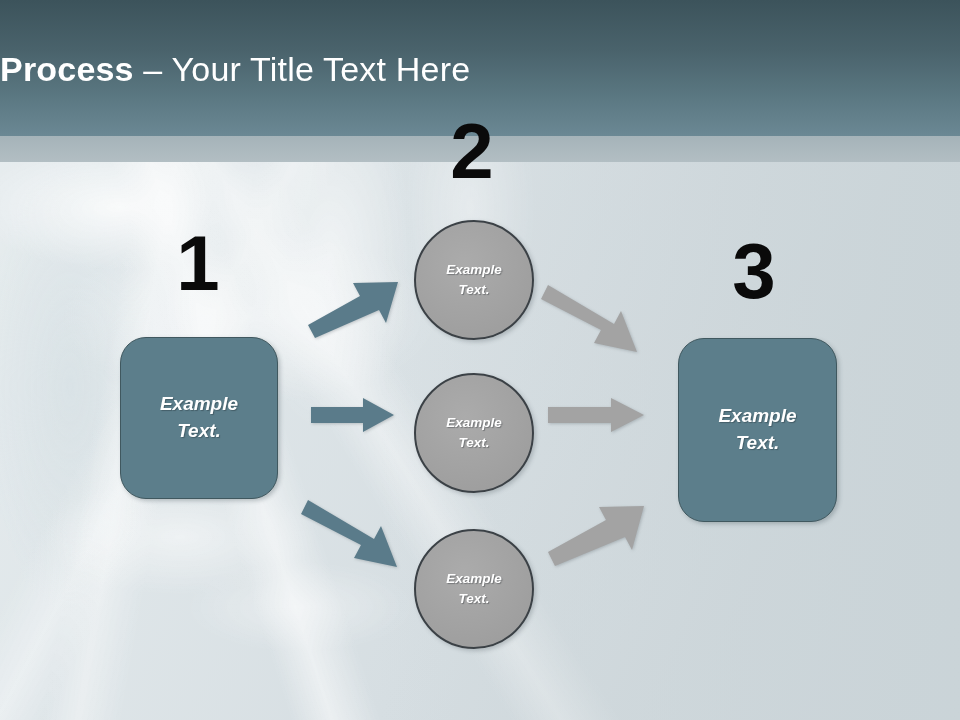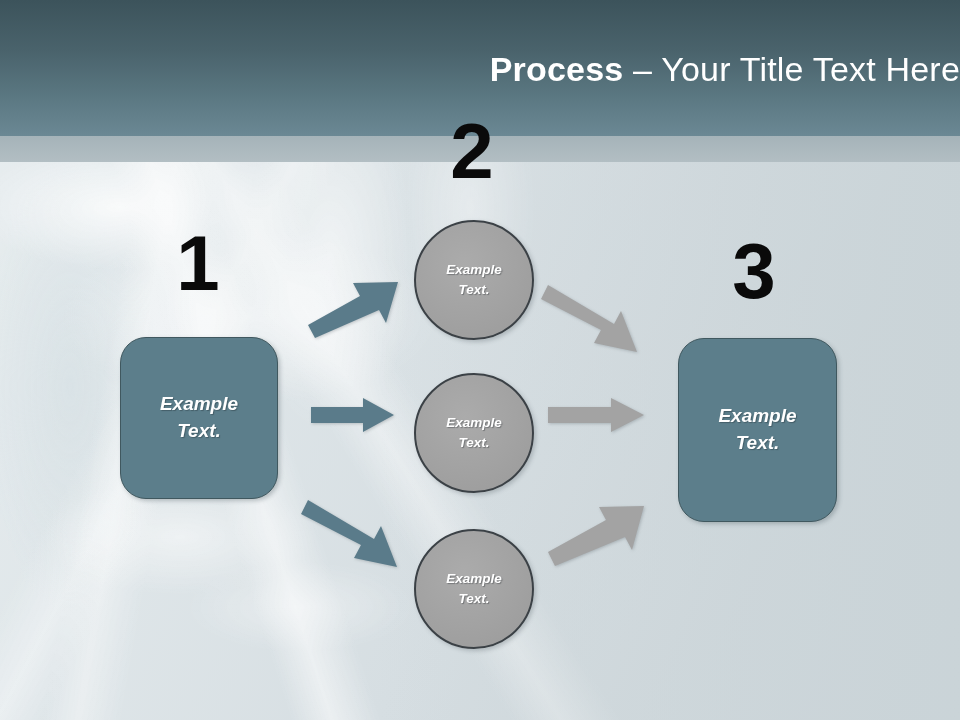--- a/index.html
+++ b/index.html
@@ -60,21 +60,21 @@
   .header {
     position: absolute;
     left: 0; top: 0;
     width: 960px; height: 136px;
     background: linear-gradient(180deg, #3c535b 0%, #4a636c 38%, #5a7781 70%, #6b8894 100%);
   }
   .header-title {
     position: absolute;
     left: 0; top: 50px;
     width: 960px;
-    text-align: right;
+    text-align: left;
     font-size: 34px;
     color: #ffffff;
     letter-spacing: .2px;
     white-space: nowrap;
   }
   .header-title .bold { font-weight: bold; }
   .header-title .light { font-weight: normal; }
   .header-band {
     position: absolute;
     left: 0; top: 136px;

